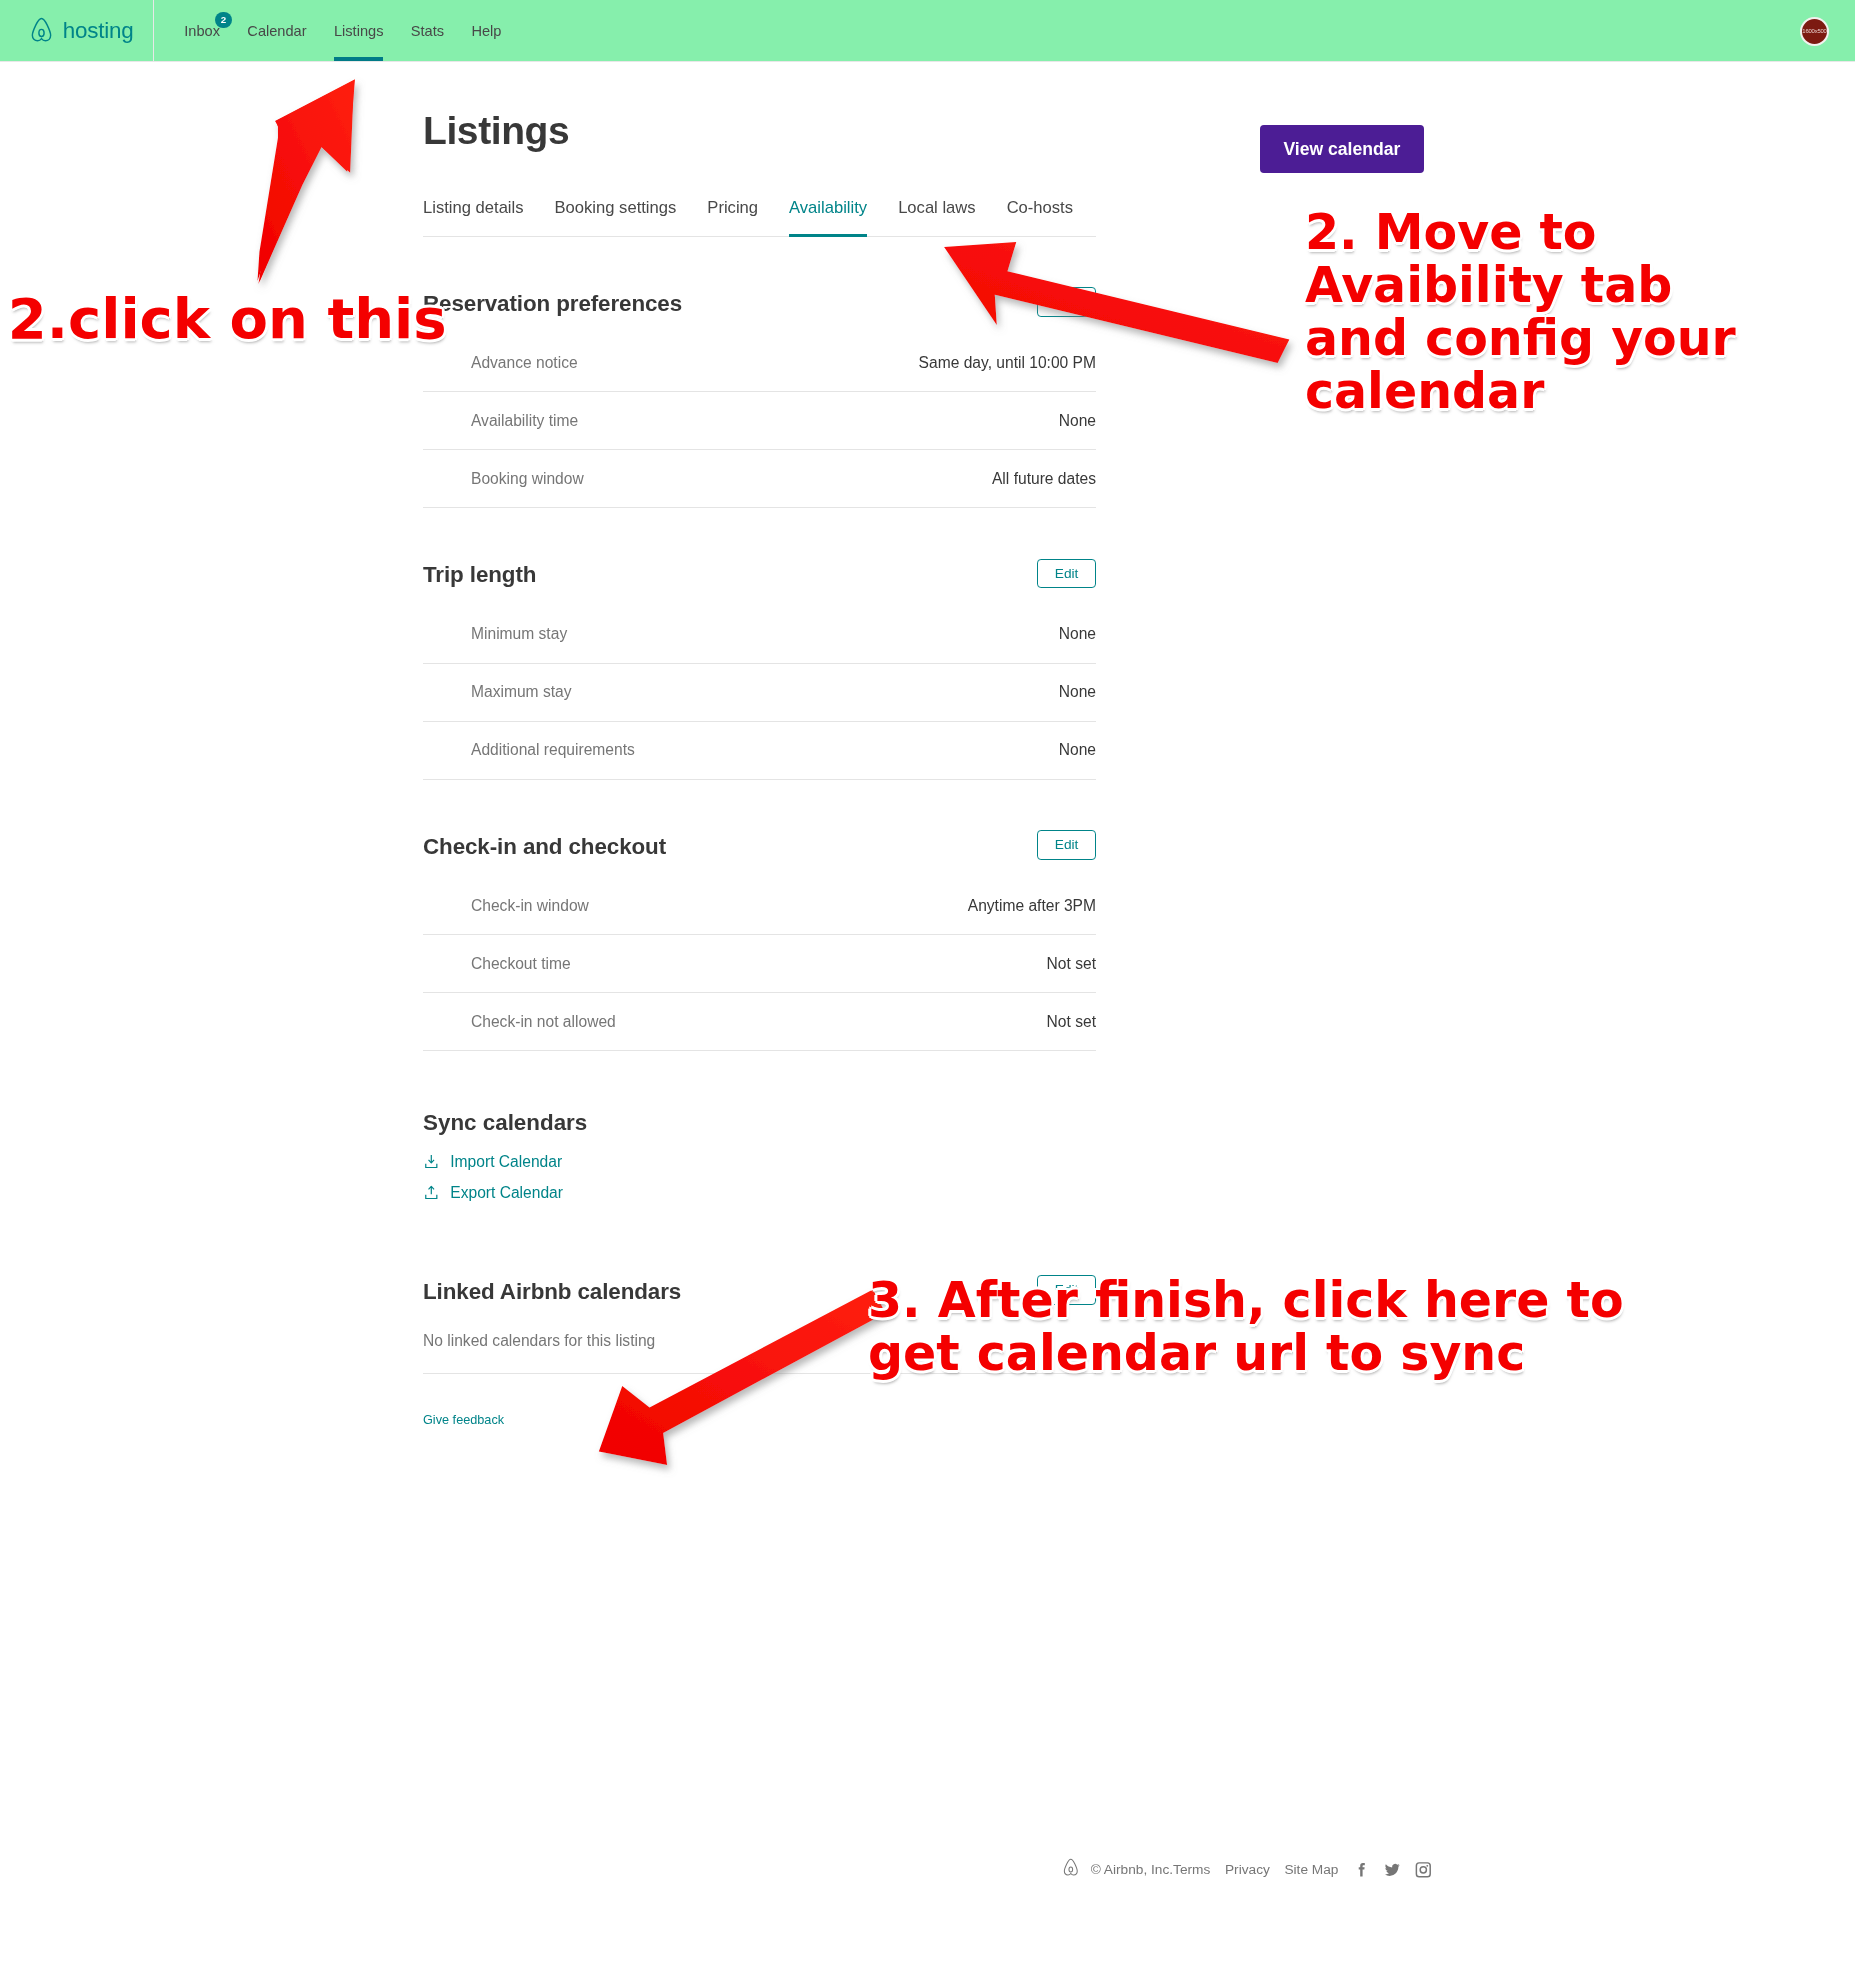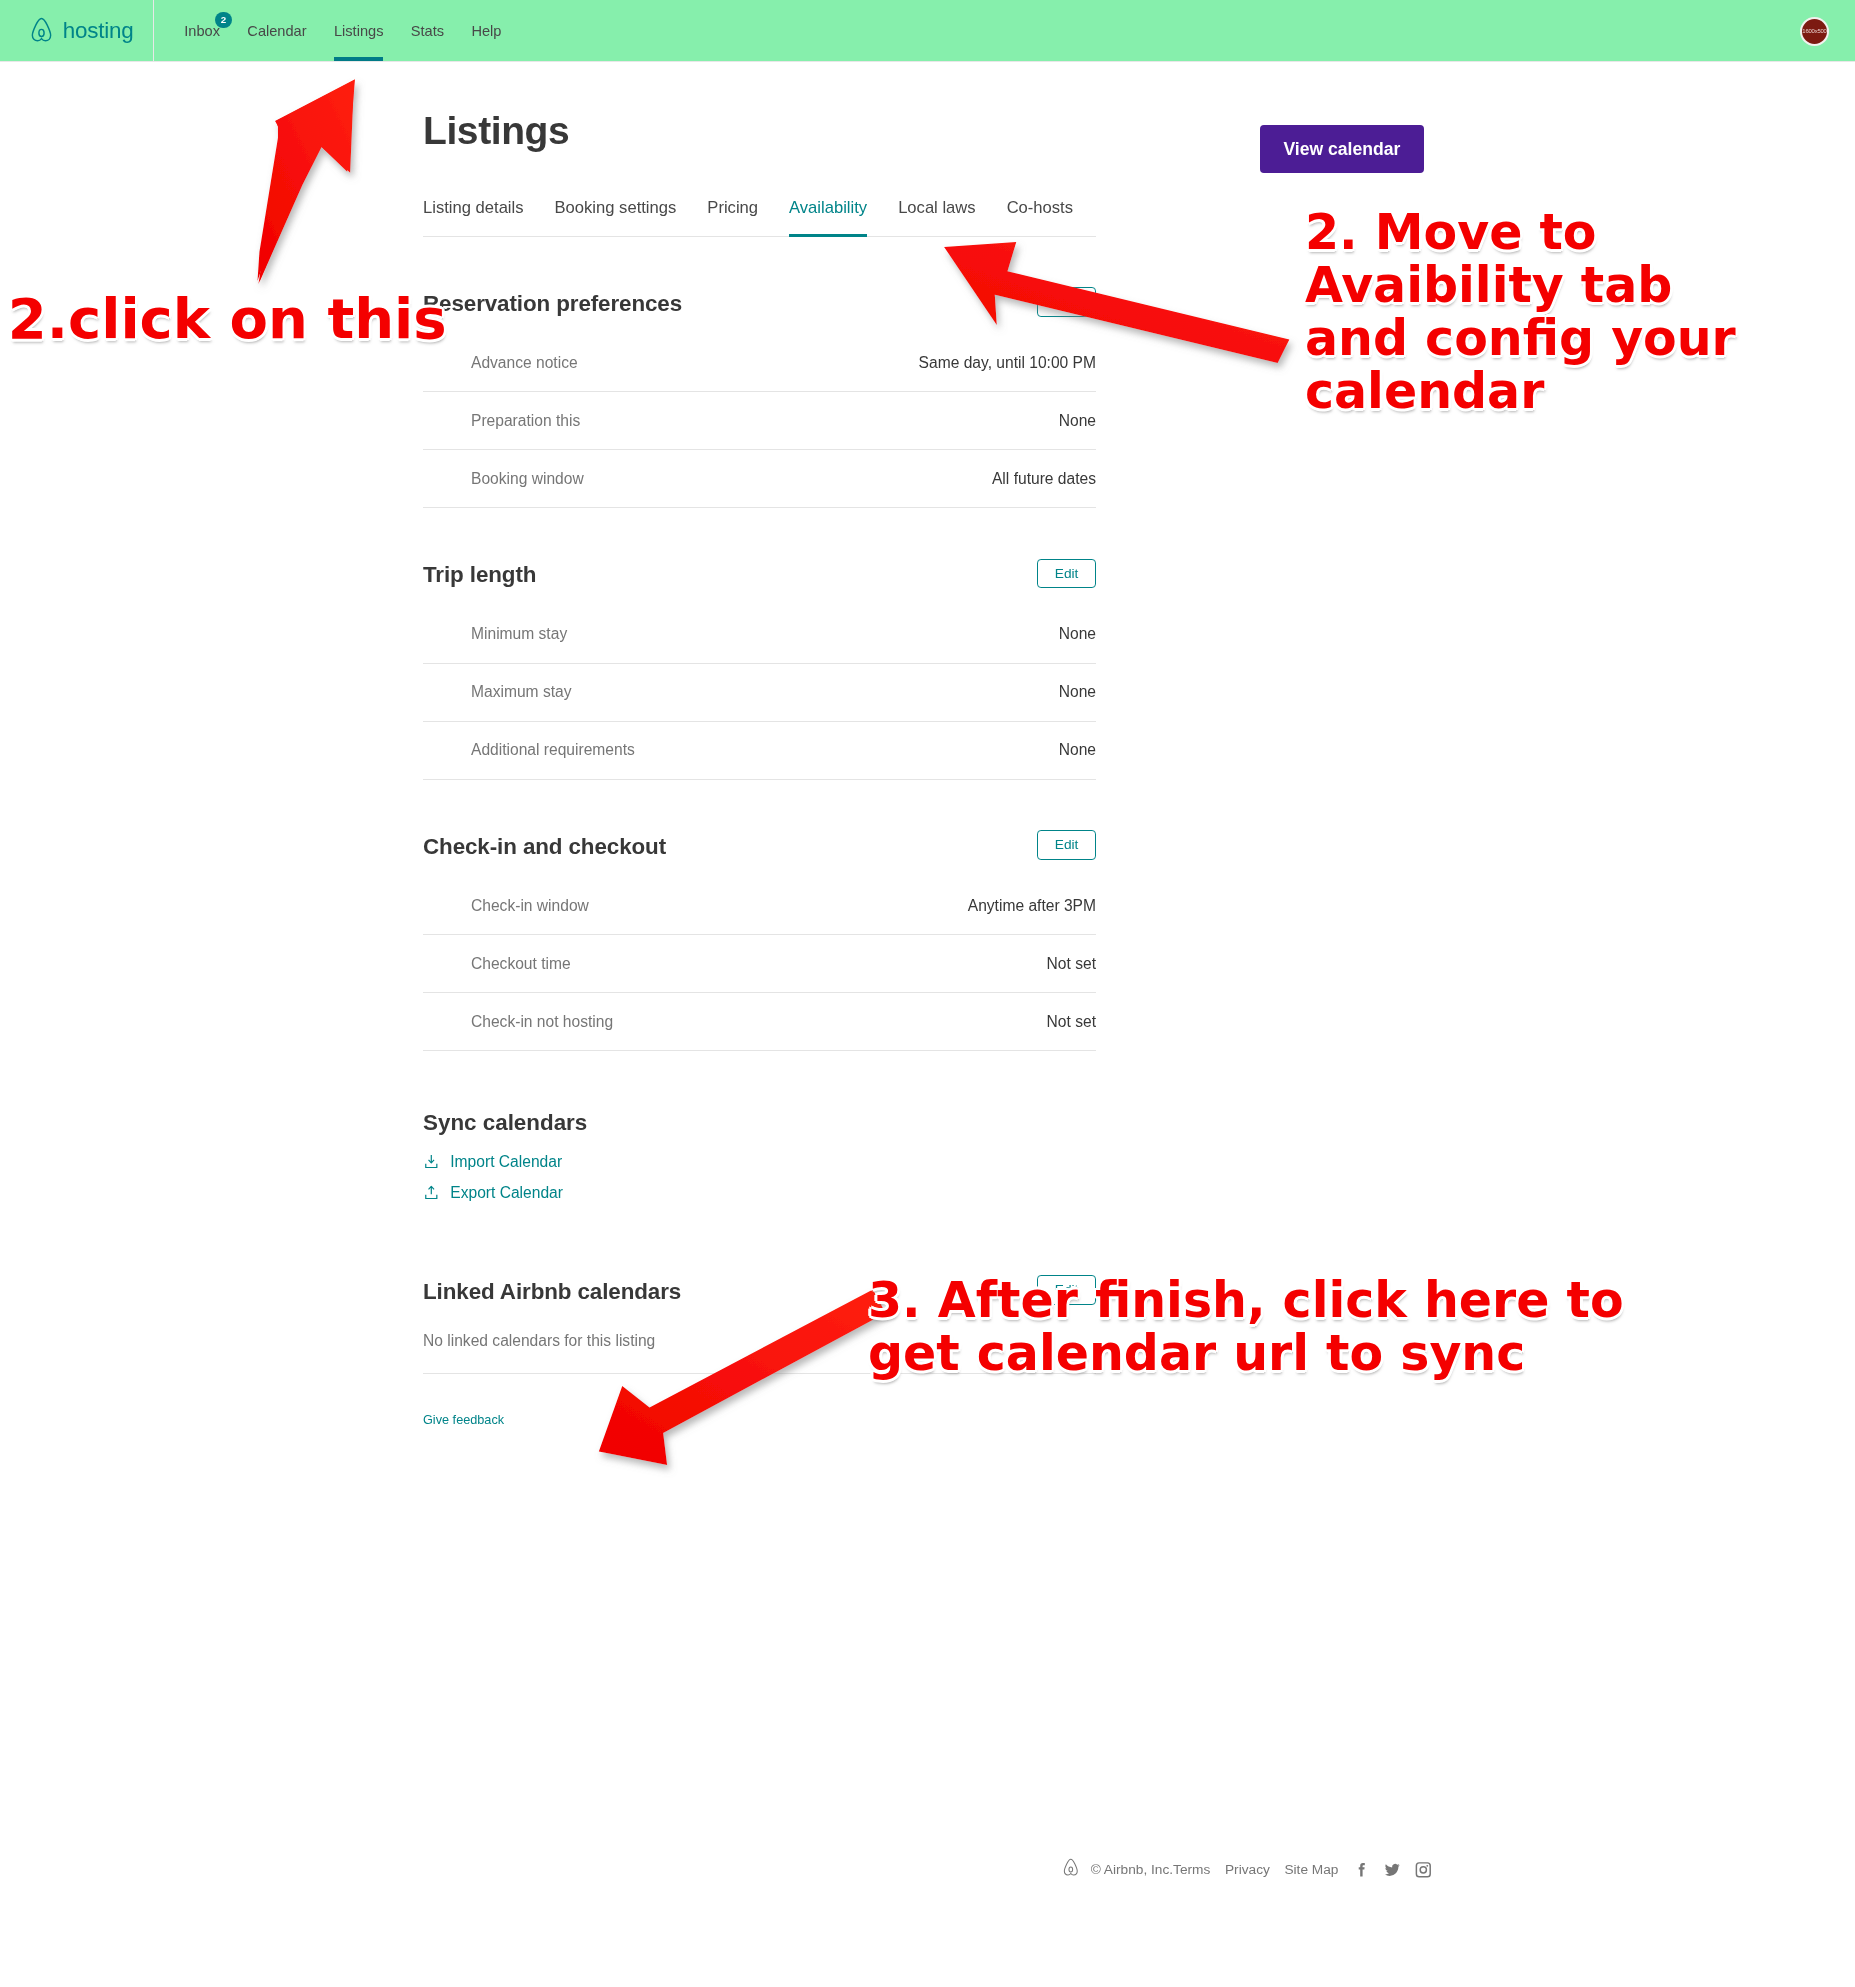--- a/index.html
+++ b/index.html
@@ -245,21 +245,21 @@
       <div class="section-head">
         <div class="section-title">Reservation preferences</div>
         <button class="edit-btn">Edit</button>
       </div>
       <div class="rows">
         <div class="row">
           <span class="row-label">Advance notice</span>
           <span class="row-value">Same day, until 10:00 PM</span>
         </div>
         <div class="row">
-          <span class="row-label">Preparation this</span>
+          <span class="row-label">Availability time</span>
           <span class="row-value">None</span>
         </div>
         <div class="row">
           <span class="row-label">Booking window</span>
           <span class="row-value">All future dates</span>
         </div>
       </div>
     </div>
 
     <div class="section">
@@ -291,21 +291,21 @@
       <div class="rows">
         <div class="row">
           <span class="row-label">Check-in window</span>
           <span class="row-value">Anytime after 3PM</span>
         </div>
         <div class="row">
           <span class="row-label">Checkout time</span>
           <span class="row-value">Not set</span>
         </div>
         <div class="row">
-          <span class="row-label">Check-in not hosting</span>
+          <span class="row-label">Check-in not allowed</span>
           <span class="row-value">Not set</span>
         </div>
       </div>
     </div>
 
     <div class="section" style="margin-top:59px;">
       <div class="sync-title">Sync calendars</div>
 
       <div class="sync-link" style="margin-top:16.6px;">
         <span>

